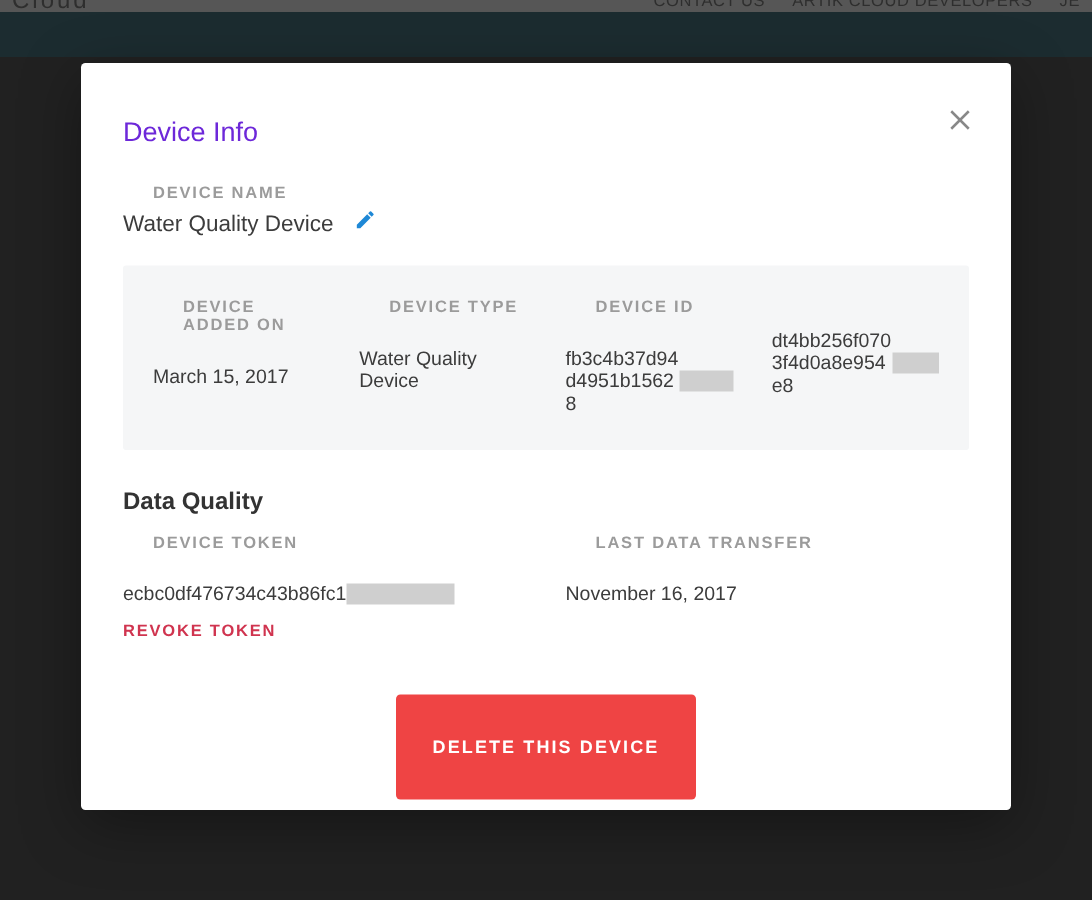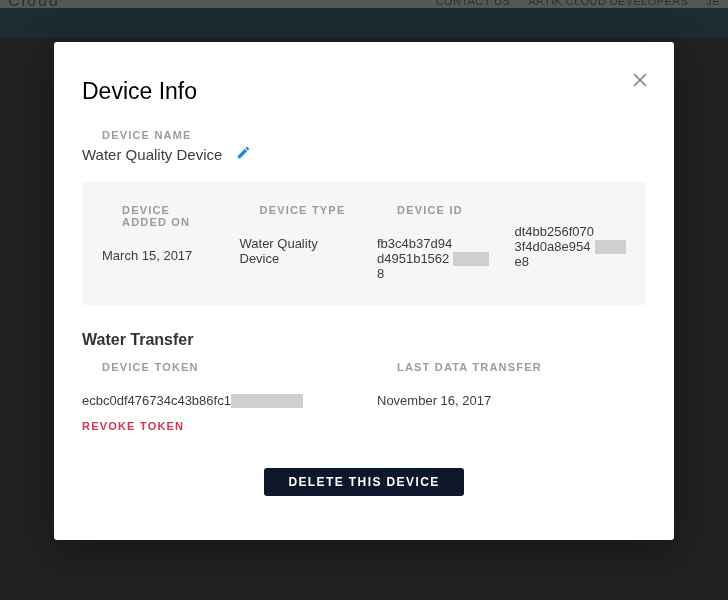--- a/index.html
+++ b/index.html
@@ -30,21 +30,21 @@
   }
   .modal {
     position: absolute; left: 54px; top: 42px;
     width: 620px; height: 498px;
     background: #ffffff;
     border-radius: 3px;
     box-shadow: 0 10px 40px rgba(0,0,0,0.35);
     padding: 36px 28px 28px 28px;
   }
   .modal-title {
-    font-size: 23px; color: #000000; font-weight: 400; margin-bottom: 24px;
+    font-size: 18px; color: #6d28d9; font-weight: 400; margin-bottom: 24px;
   }
   .close-btn {
     position: absolute; top: 28px; right: 24px;
     cursor: pointer; color: #888;
   }
   .close-btn svg { width: 20px; height: 20px; }
   .label {
     font-size: 11px; letter-spacing: 1.2px; color: #9b9b9b;
     font-weight: 600; text-transform: uppercase; padding-left: 20px;
   }
@@ -77,23 +77,23 @@
   .data-transfer-grid {
     display: grid; grid-template-columns: 1fr 1fr; gap: 15px 26px;
     margin-top: 12px;
   }
   .revoke {
     font-size: 11px; letter-spacing: 1.2px; color: #d0344f;
     font-weight: 600; margin-top: 12px; cursor: pointer;
   }
   .delete-row { display: flex; justify-content: center; margin-top: 36px; }
   .delete-btn {
-    background: #0f172a; color: #fff;
+    background: #ef4444; color: #fff;
     font-size: 12px; letter-spacing: 1.4px; font-weight: 700;
-    padding: 7px 24px; border-radius: 3px; border: none; cursor: pointer;
+    padding: 28px 24px; border-radius: 3px; border: none; cursor: pointer;
   }
   .mono { font-family: inherit; word-break: break-all; }
 </style>
 </head>
 <body>
 
 <div class="bg">
   <div class="bg-header"></div>
   <div class="bg-top-text">
     <span class="bg-top-left">Cloud</span>
@@ -150,21 +150,21 @@
       </div>
     </div>
     <div class="field">
       <div class="value">
         <span class="mono">dt4bb256f0703f4d0a8e954e8</span>
           <span class="redacted" style="width:64px"></span>
       </div>
     </div>
   </div>
 
-  <div class="section-title">Water Transfer</div>
+  <div class="section-title">Data Quality</div>
 
   <div class="data-transfer-grid">
     <div class="field">
       <div class="label">DEVICE TOKEN</div>
       <div class="value">
         <span class="mono">ecbc0df476734c43b86fc1</span>
           <span class="redacted" style="width:72px"></span>
       </div>
       <div class="revoke">REVOKE TOKEN</div>
     </div>

